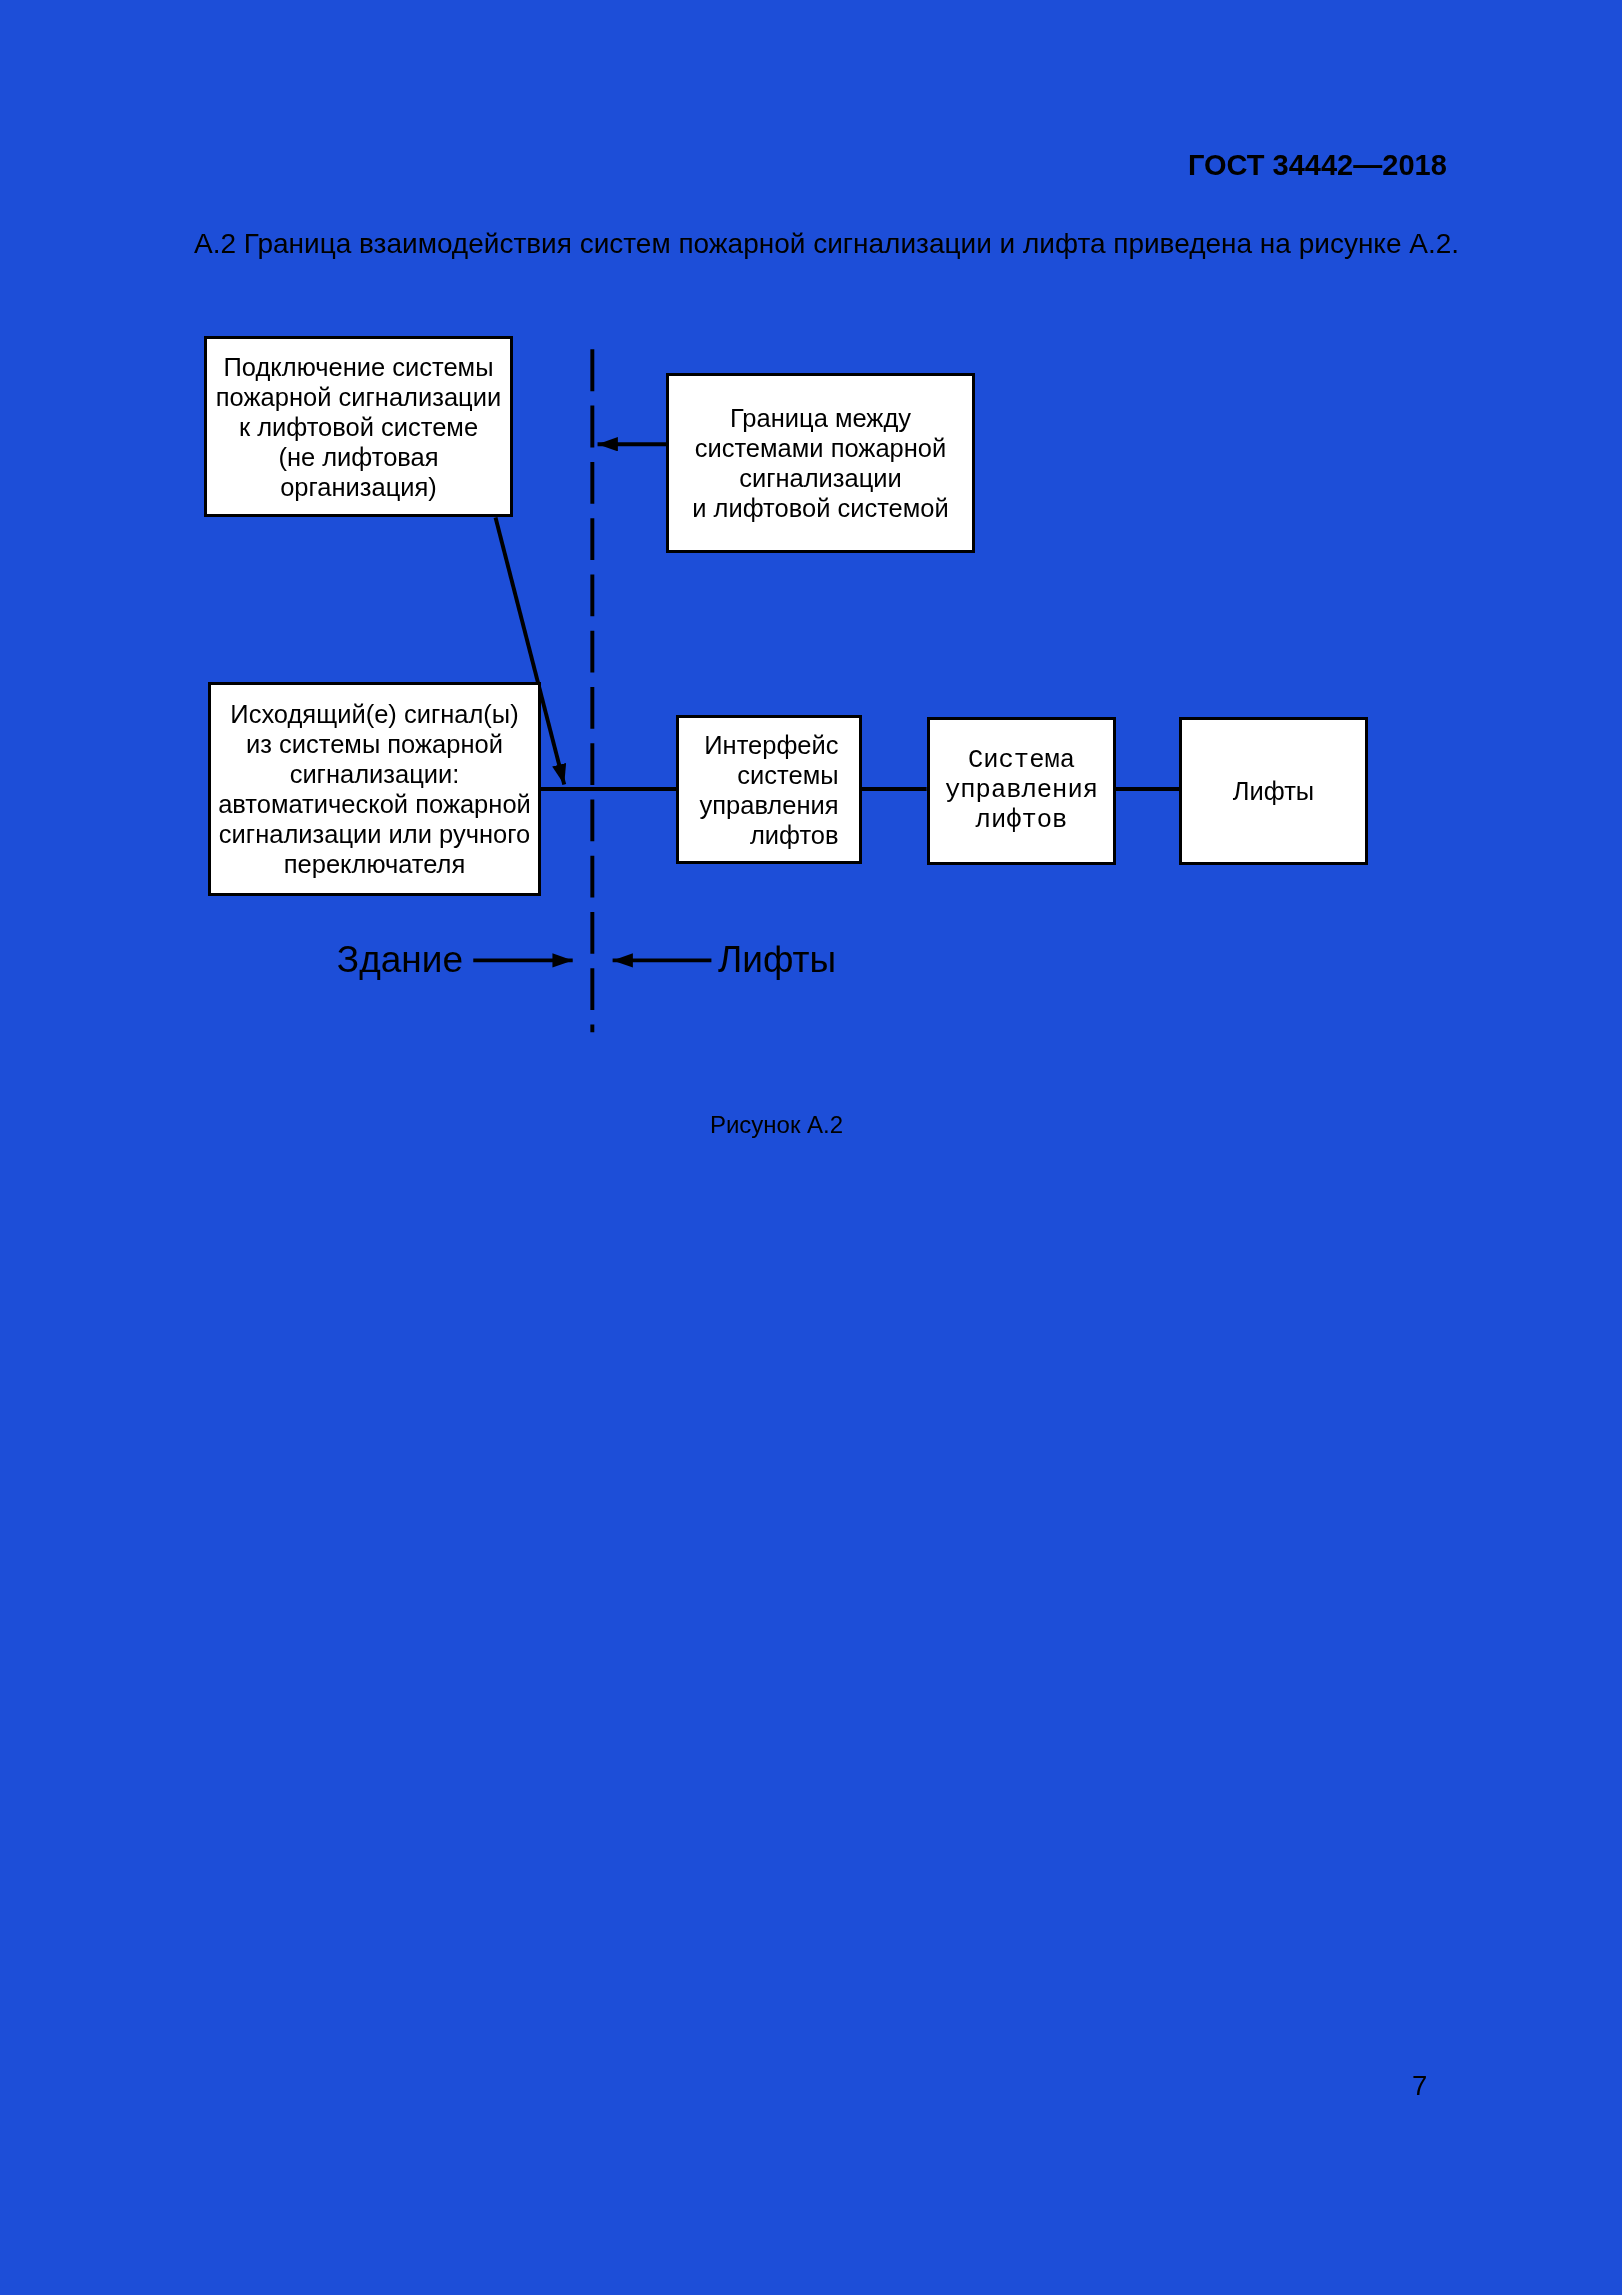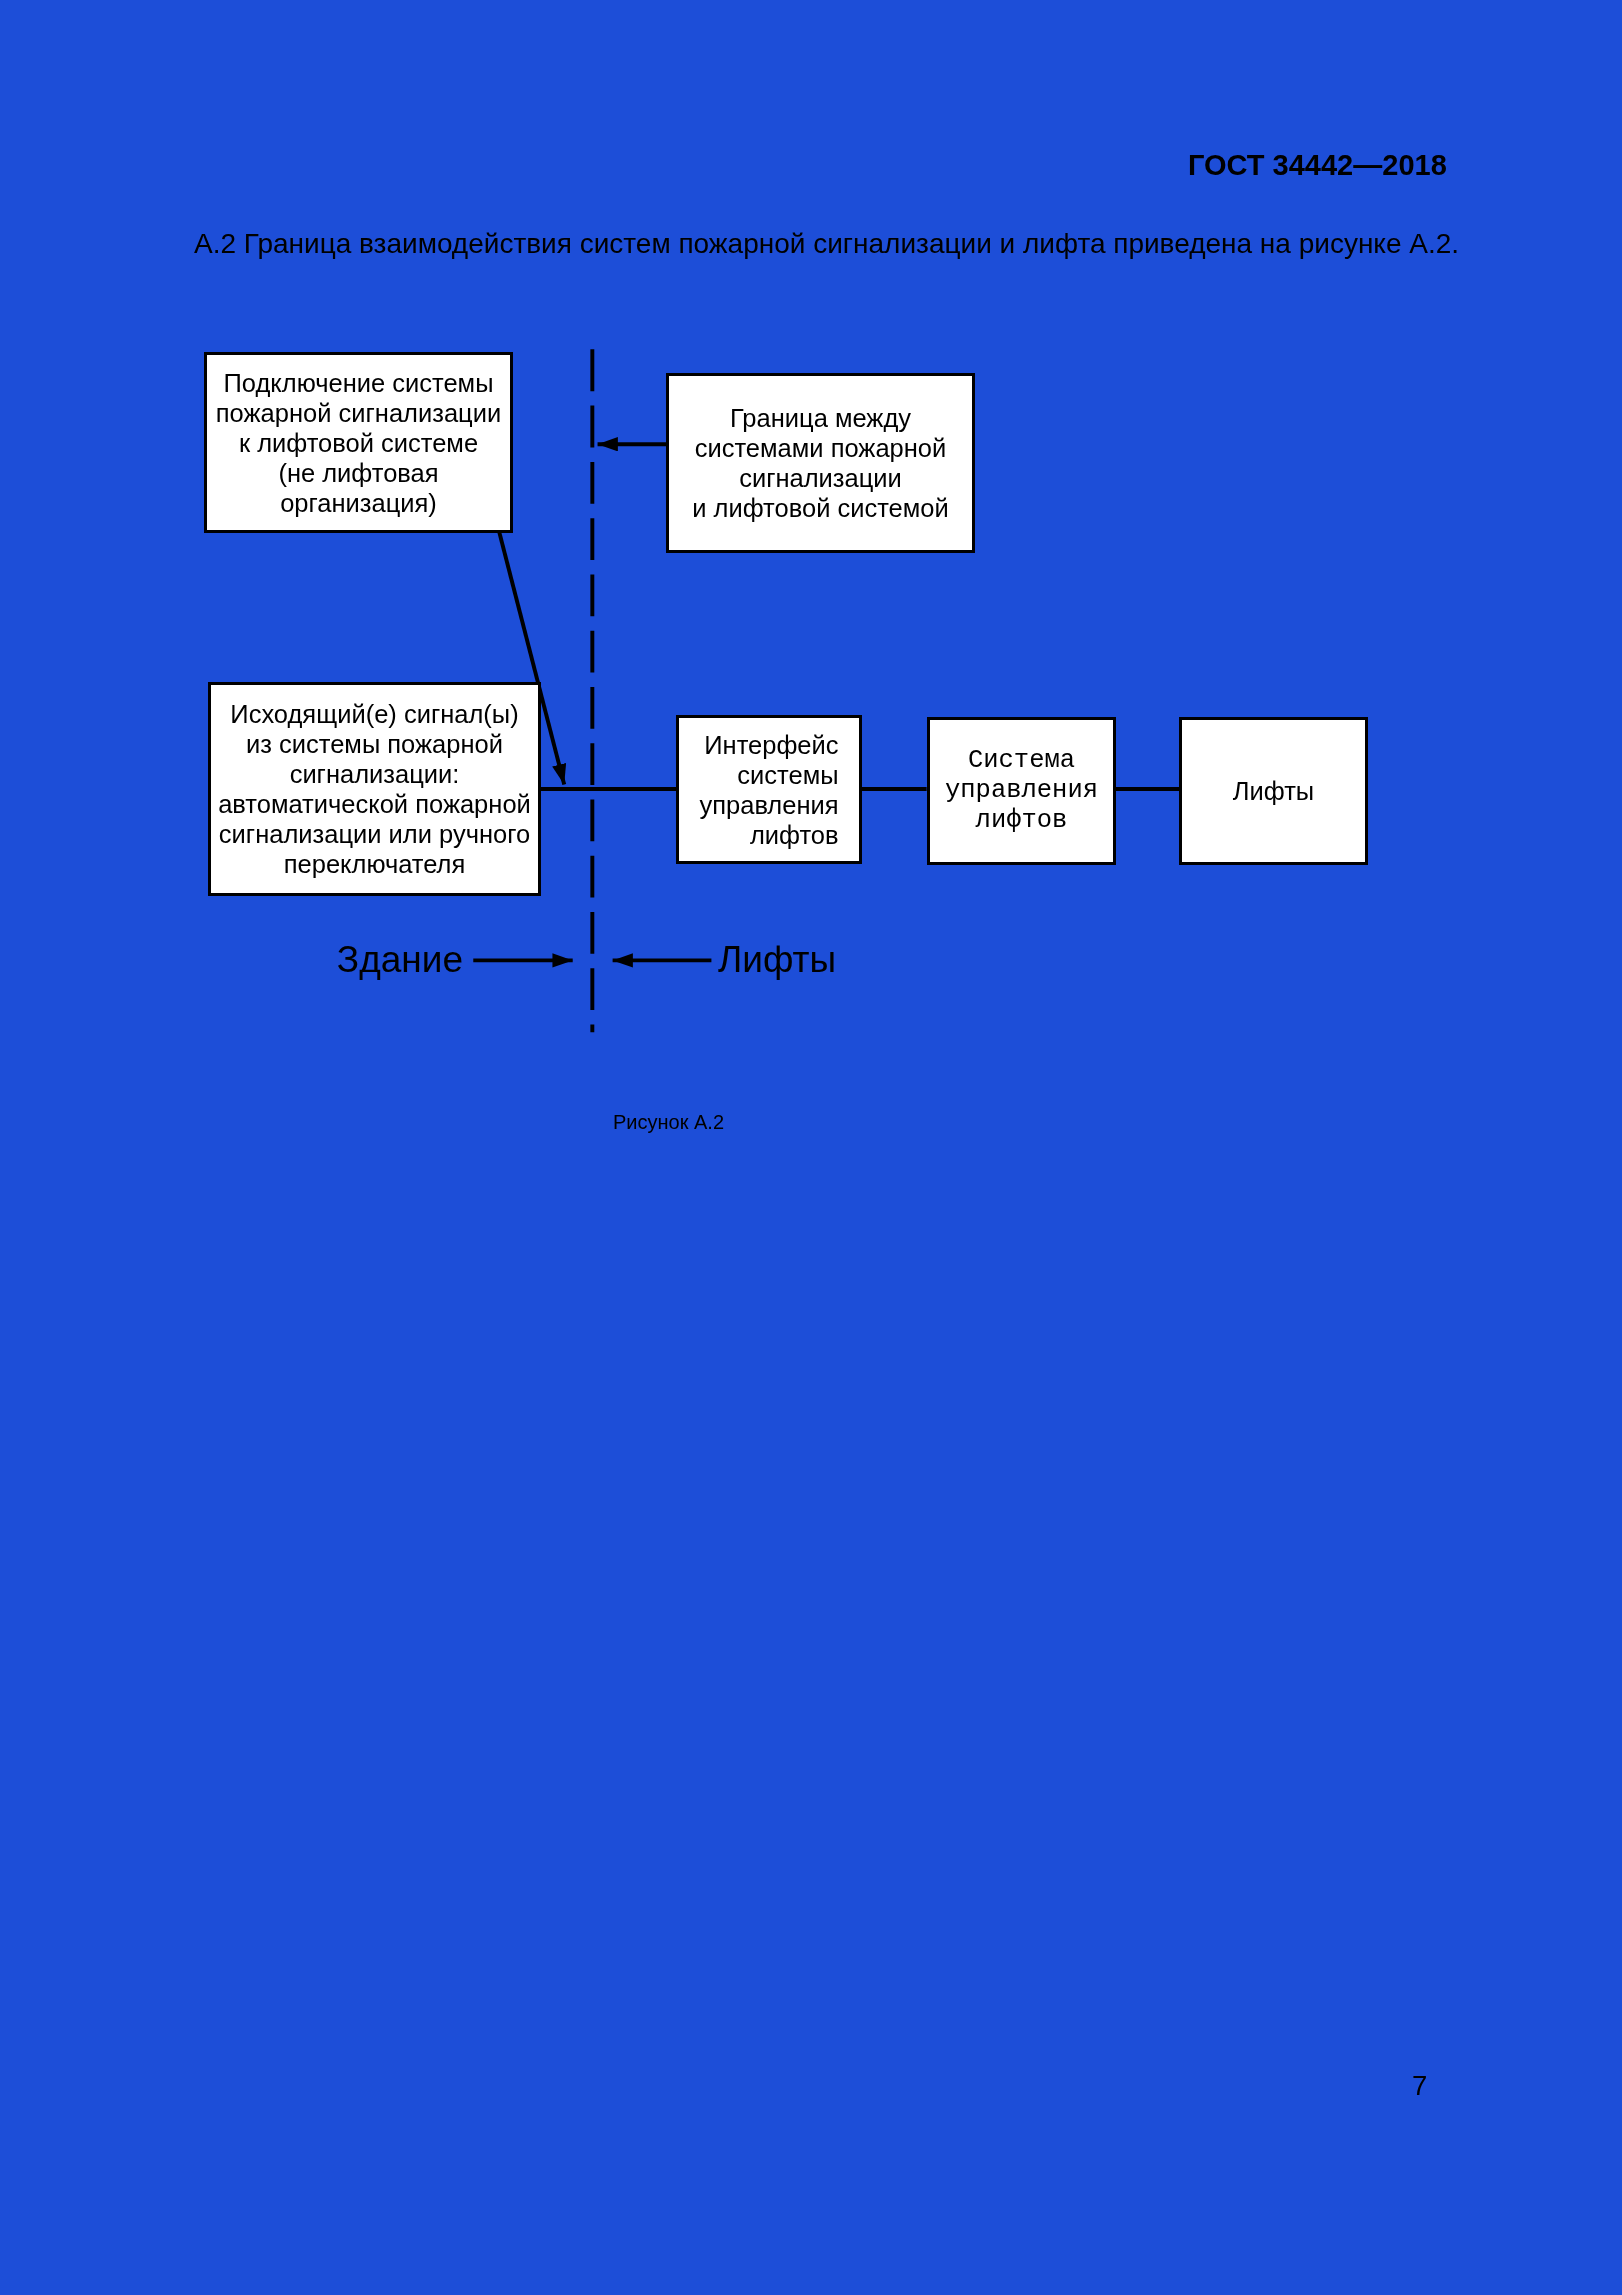--- a/index.html
+++ b/index.html
@@ -42,21 +42,21 @@
     border: 3.9px solid #000000;
     background: #ffffff;
     display: flex;
     align-items: center;
     justify-content: center;
     text-align: center;
     font-size: 25.5px;
     line-height: 30px;
     white-space: pre-line;
   }
-  .box-1 { left: 204px;  top: 352px;  width: 309px; height: 181px; }
+  .box-1 { left: 204px;  top: 336px;  width: 309px; height: 181px; }
   .box-2 { left: 666px; top: 373px;  width: 309px; height: 180px; }
   .box-3 { left: 180px;  top: 682px; width: 333px; height: 214px; margin-left: 28px; }
   .box-4 { left: 676px; top: 715px; width: 186px; height: 149px; text-align: right; }
   .box-5 { left: 927px; top: 717px; width: 189px; height: 148px; font-family: Liberation Mono, monospace; }
   .box-6 { left: 1179px; top: 717px; width: 189px; height: 148px; }
   .side-label {
     font-size: 37px;
     line-height: 30px;
     white-space: nowrap;
   }
@@ -67,22 +67,22 @@
     text-align: right;
   }
   .label-lifts {
     left: 718px;
     top: 945px;
   }
   .figure-caption {
     left: 613px;
     top: 1111px;
     width: 327px;
-    text-align: left;
-    font-size: 20px;
+    text-align: center;
+    font-size: 24px;
     white-space: nowrap;
   }
   .page-number {
     left: 1412px;
     top: 2070px;
     font-size: 27.5px;
   }
 </style>
 </head>
 <body>

